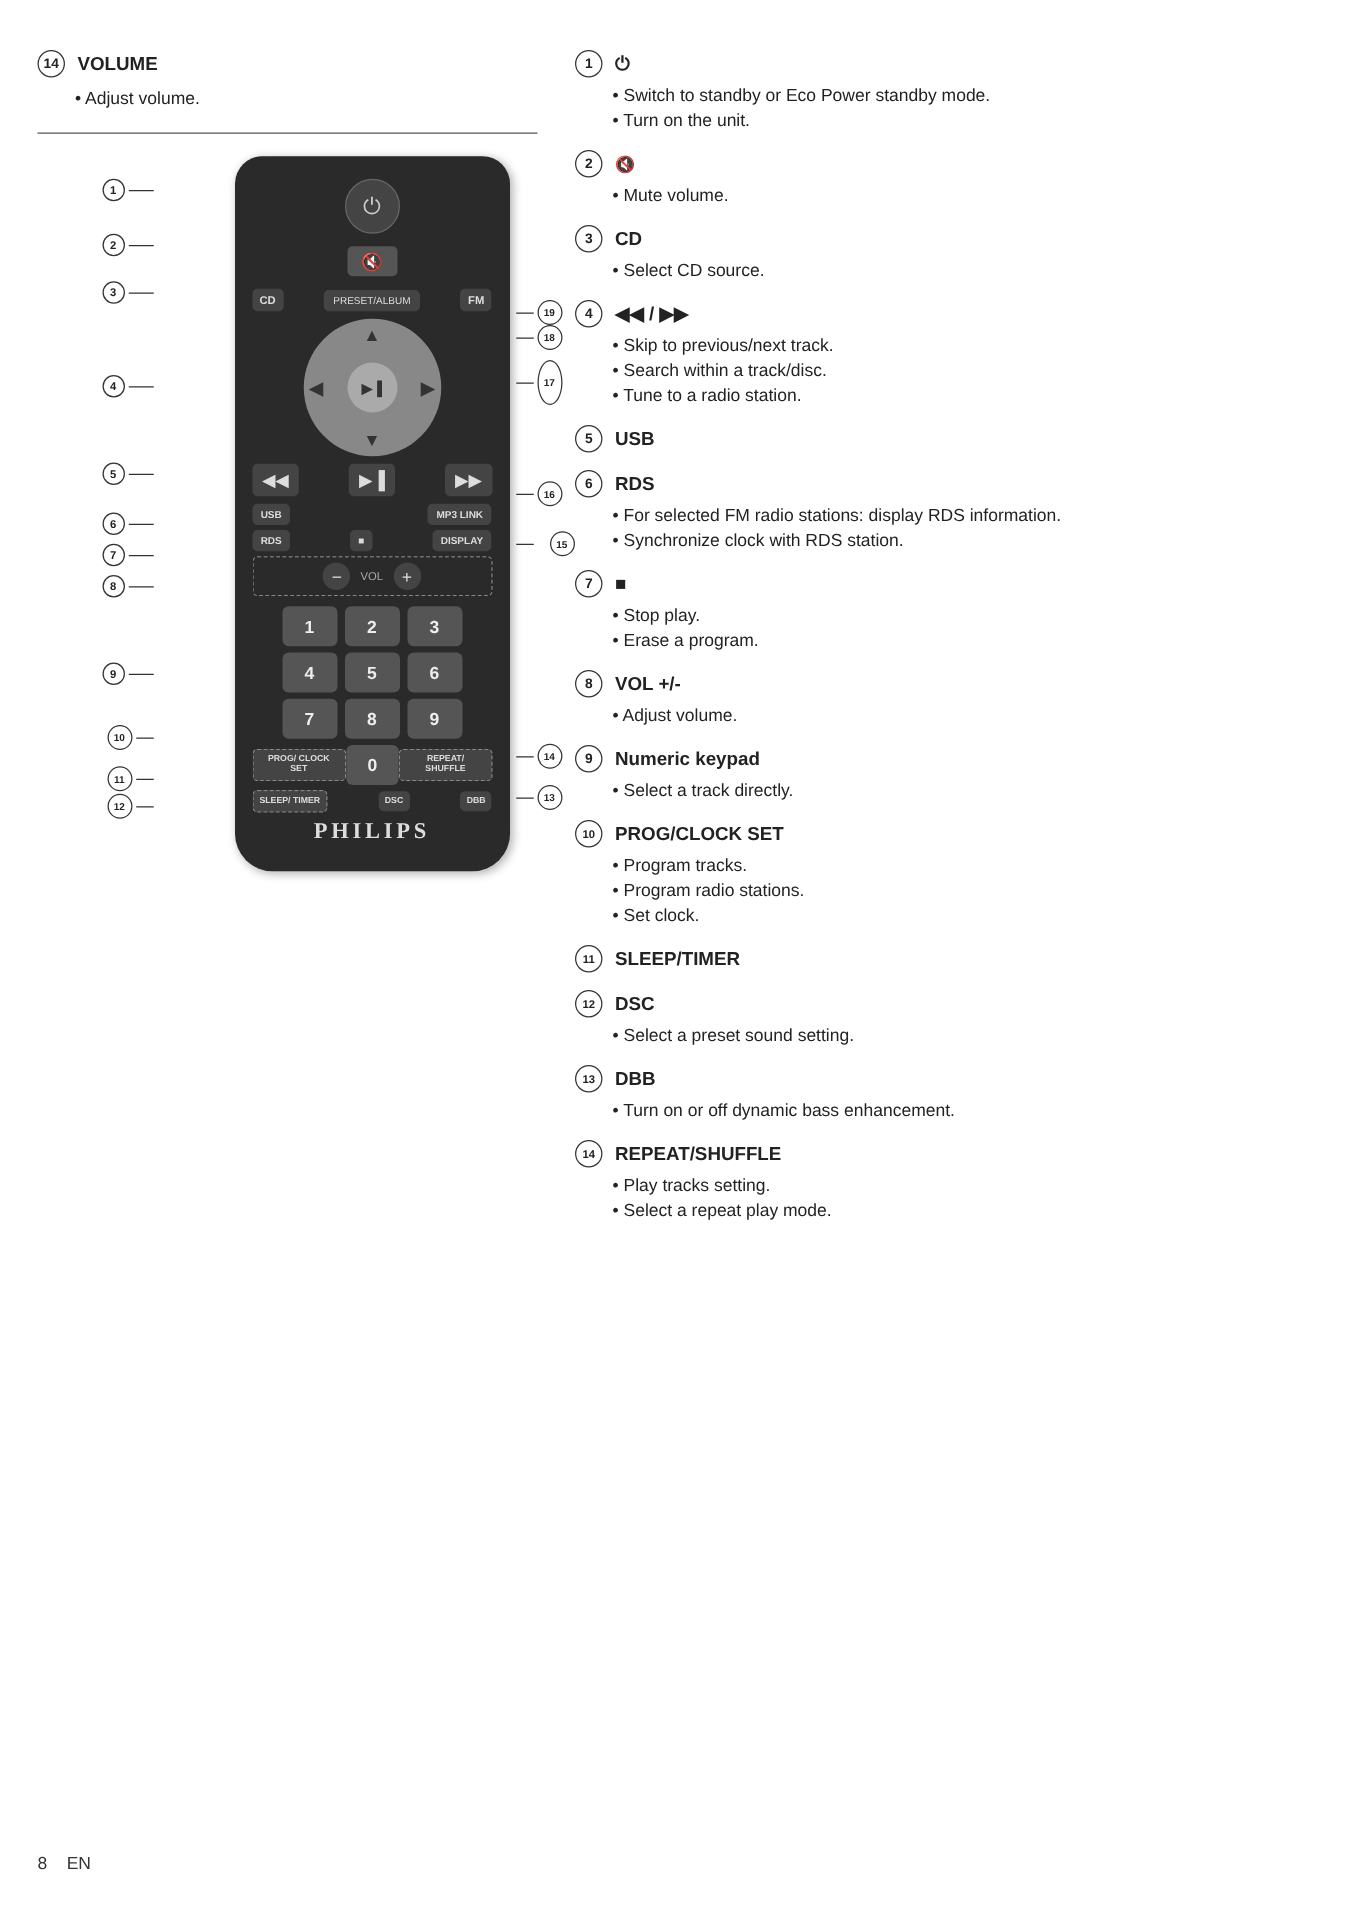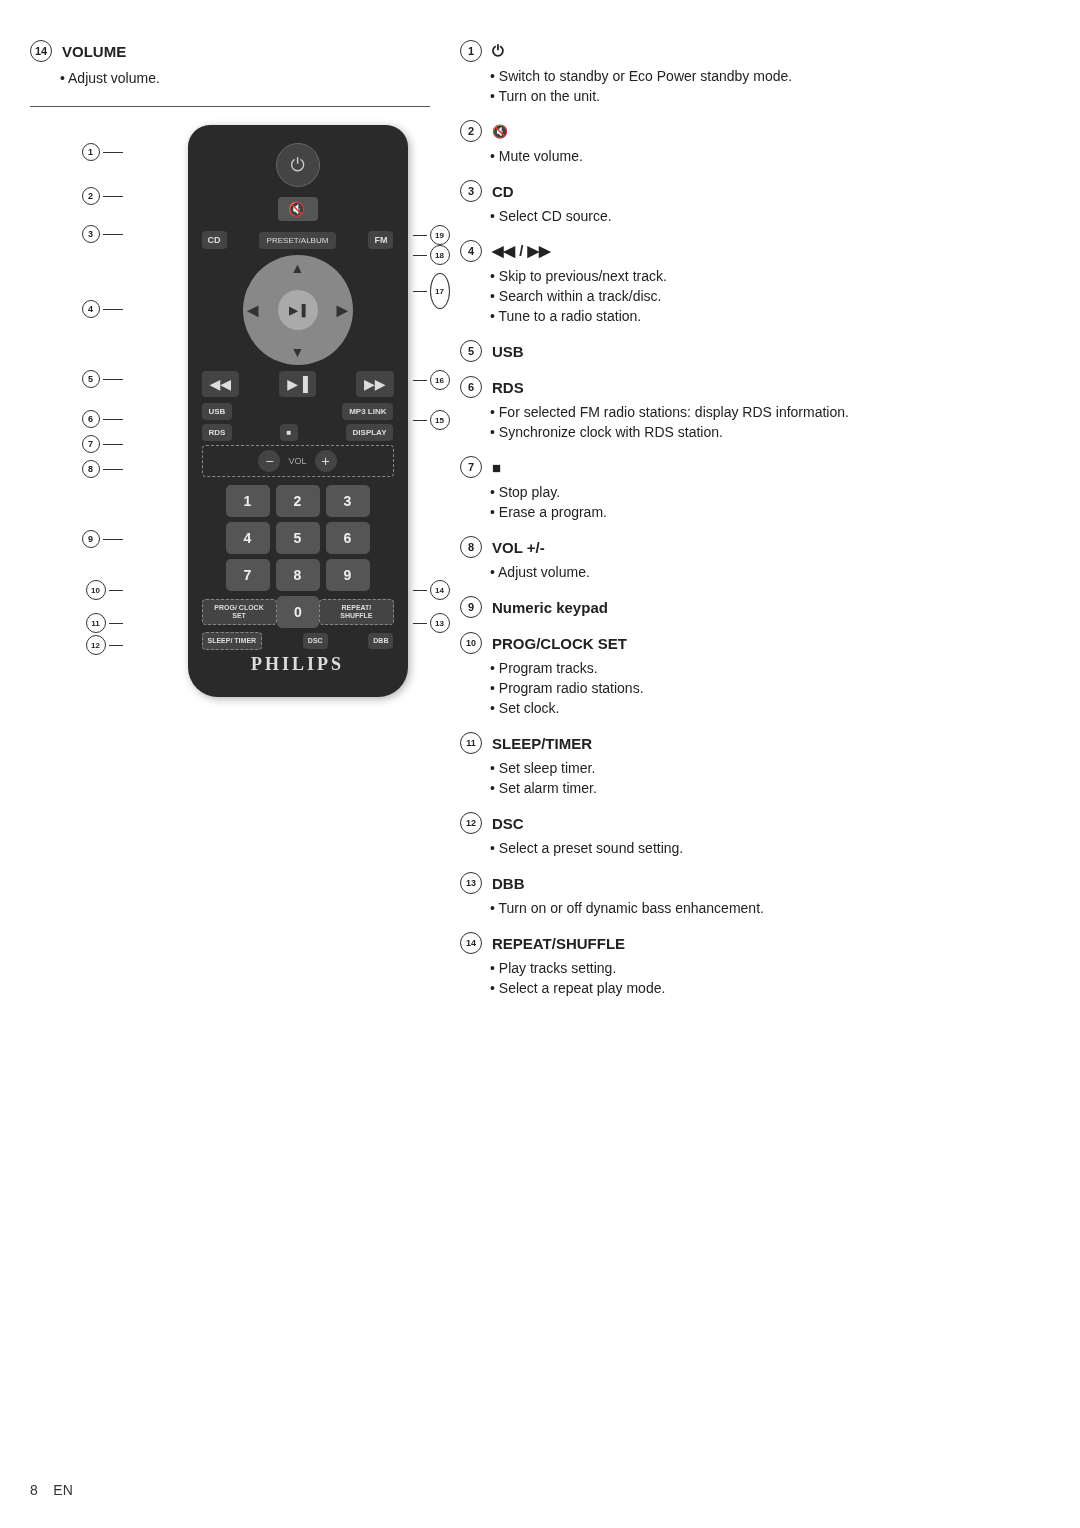--- a/index.html
+++ b/index.html
@@ -572,21 +572,21 @@
 
             <div class="bottom-row">
               <div class="btn-func">SLEEP/ TIMER</div>
               <div class="btn-func2">DSC</div>
               <div class="btn-func2">DBB</div>
             </div>
 
             <div class="philips-brand">PHILIPS</div>
           </div>
 
-          <div style="position:absolute; right:-50px; top:0; width:45px; height:100%;">
+          <div style="position:absolute; right:-50px; top:15px; width:45px; height:100%;">
 
             <div style="position:absolute; top:100px; left:0; display:flex; align-items:center; gap:3px;">
               <div style="width:14px; height:1px; background:#333;"></div>
               <span class="callout-circle" style="font-size:8px; width:20px; height:20px;">19</span>
             </div>
 
             <div style="position:absolute; top:120px; left:0; display:flex; align-items:center; gap:3px;">
               <div style="width:14px; height:1px; background:#333;"></div>
               <span class="callout-circle" style="font-size:8px; width:20px; height:20px;">18</span>
             </div>
@@ -594,21 +594,21 @@
             <div style="position:absolute; top:148px; left:0; display:flex; align-items:center; gap:3px;">
               <div style="width:14px; height:1px; background:#333;"></div>
               <span class="callout-circle" style="font-size:8px; width:20px; height:36px;">17</span>
             </div>
 
             <div style="position:absolute; top:245px; left:0; display:flex; align-items:center; gap:3px;">
               <div style="width:14px; height:1px; background:#333;"></div>
               <span class="callout-circle" style="font-size:8px; width:20px; height:20px;">16</span>
             </div>
 
-            <div style="position:absolute; top:285px; left:0; display:flex; align-items:center; gap:3px;">
+            <div style="position:absolute; top:285px; left:0; display:flex; align-items:center; gap:13px;">
               <div style="width:14px; height:1px; background:#333;"></div>
               <span class="callout-circle" style="font-size:8px; width:20px; height:20px;">15</span>
             </div>
 
             <div style="position:absolute; top:455px; left:0; display:flex; align-items:center; gap:3px;">
               <div style="width:14px; height:1px; background:#333;"></div>
               <span class="callout-circle" style="font-size:8px; width:20px; height:20px;">14</span>
             </div>
 
             <div style="position:absolute; top:488px; left:0; display:flex; align-items:center; gap:3px;">
@@ -703,43 +703,42 @@
       <ul class="bullet-list">
         <li>Adjust volume.</li>
       </ul>
     </div>
 
     <div class="item-block">
       <div class="item-title-row">
         <span class="circle-badge">9</span>
         <span class="item-title">Numeric keypad</span>
       </div>
+      <ul class="bullet-list">
+        <li>Select a track directly.</li>
+      </ul>
     </div>
 
     <div class="item-block">
       <div class="item-title-row">
         <span class="circle-badge" style="font-size:9px; width:22px; height:22px;">10</span>
         <span class="item-title">PROG/CLOCK SET</span>
       </div>
       <ul class="bullet-list">
         <li>Program tracks.</li>
         <li>Program radio stations.</li>
         <li>Set clock.</li>
       </ul>
     </div>
 
     <div class="item-block">
       <div class="item-title-row">
         <span class="circle-badge" style="font-size:9px; width:22px; height:22px;">11</span>
         <span class="item-title">SLEEP/TIMER</span>
       </div>
-      <ul class="bullet-list">
-        <li>Set sleep timer.</li>
-        <li>Set alarm timer.</li>
-      </ul>
     </div>
 
     <div class="item-block">
       <div class="item-title-row">
         <span class="circle-badge" style="font-size:9px; width:22px; height:22px;">12</span>
         <span class="item-title">DSC</span>
       </div>
       <ul class="bullet-list">
         <li>Select a preset sound setting.</li>
       </ul>

